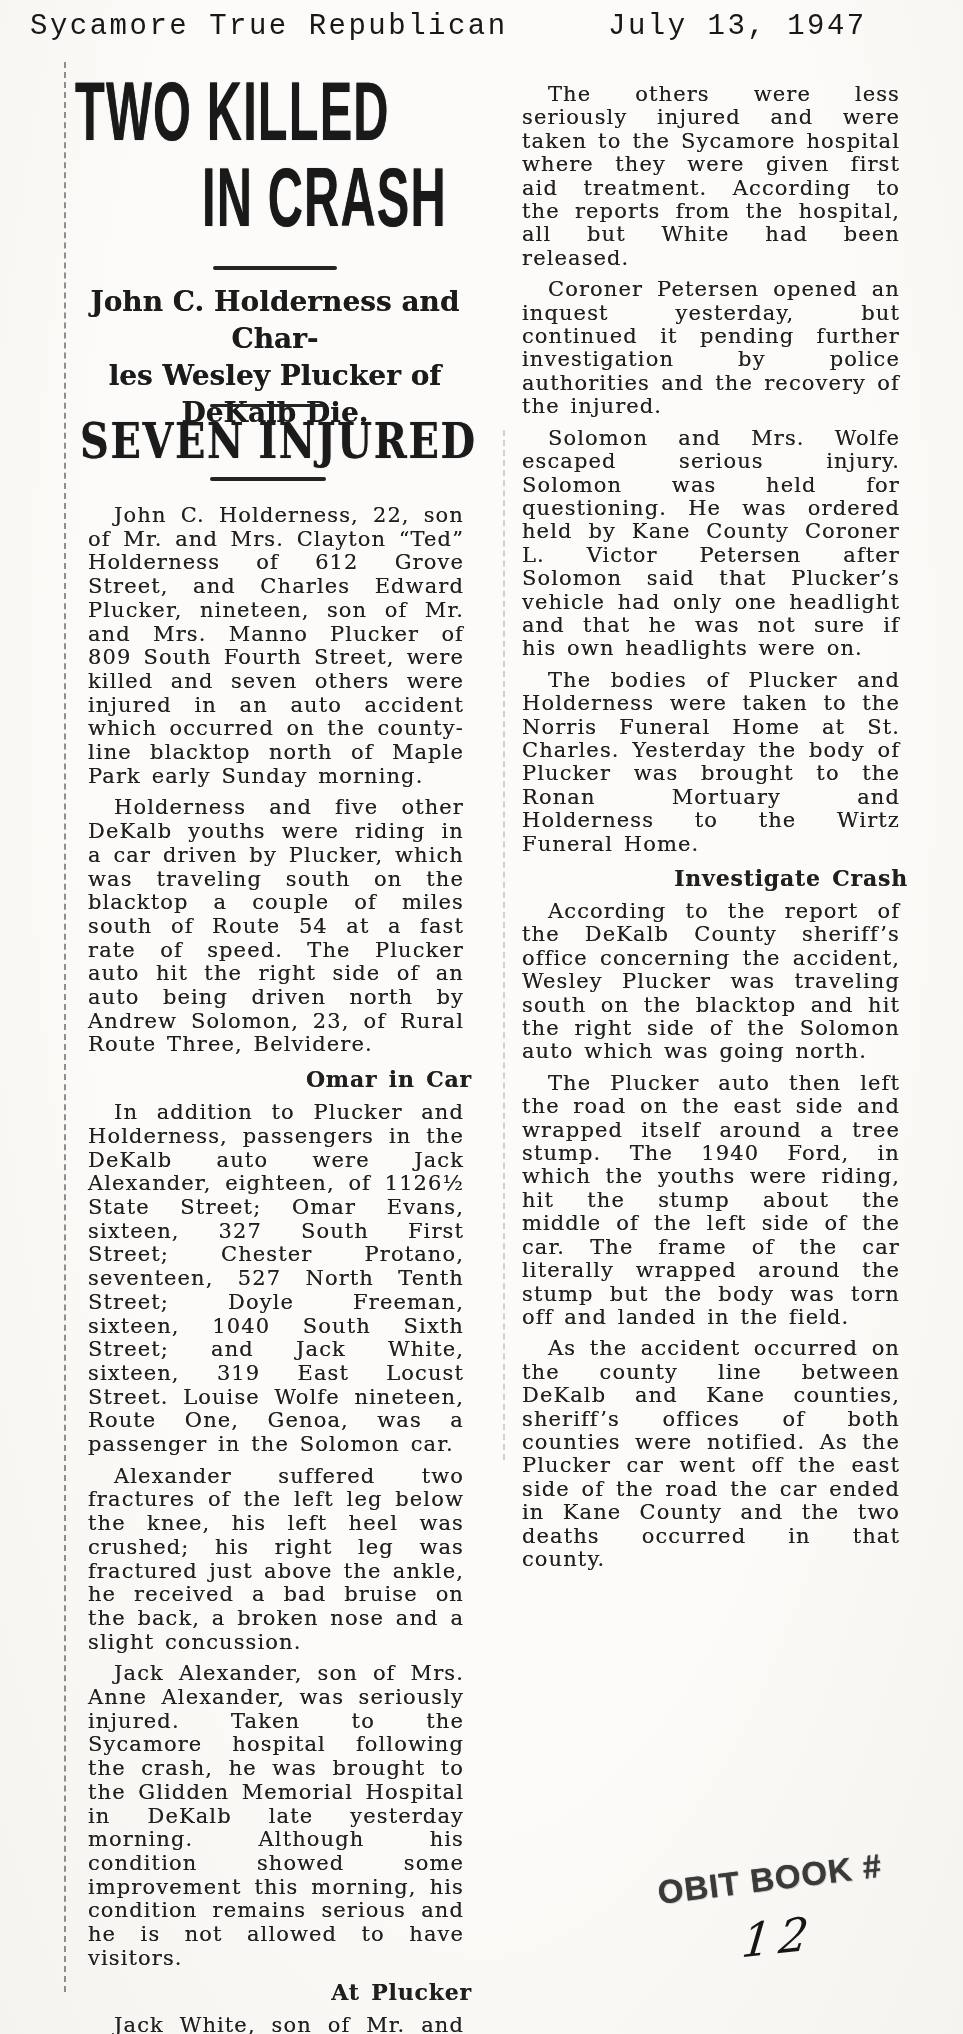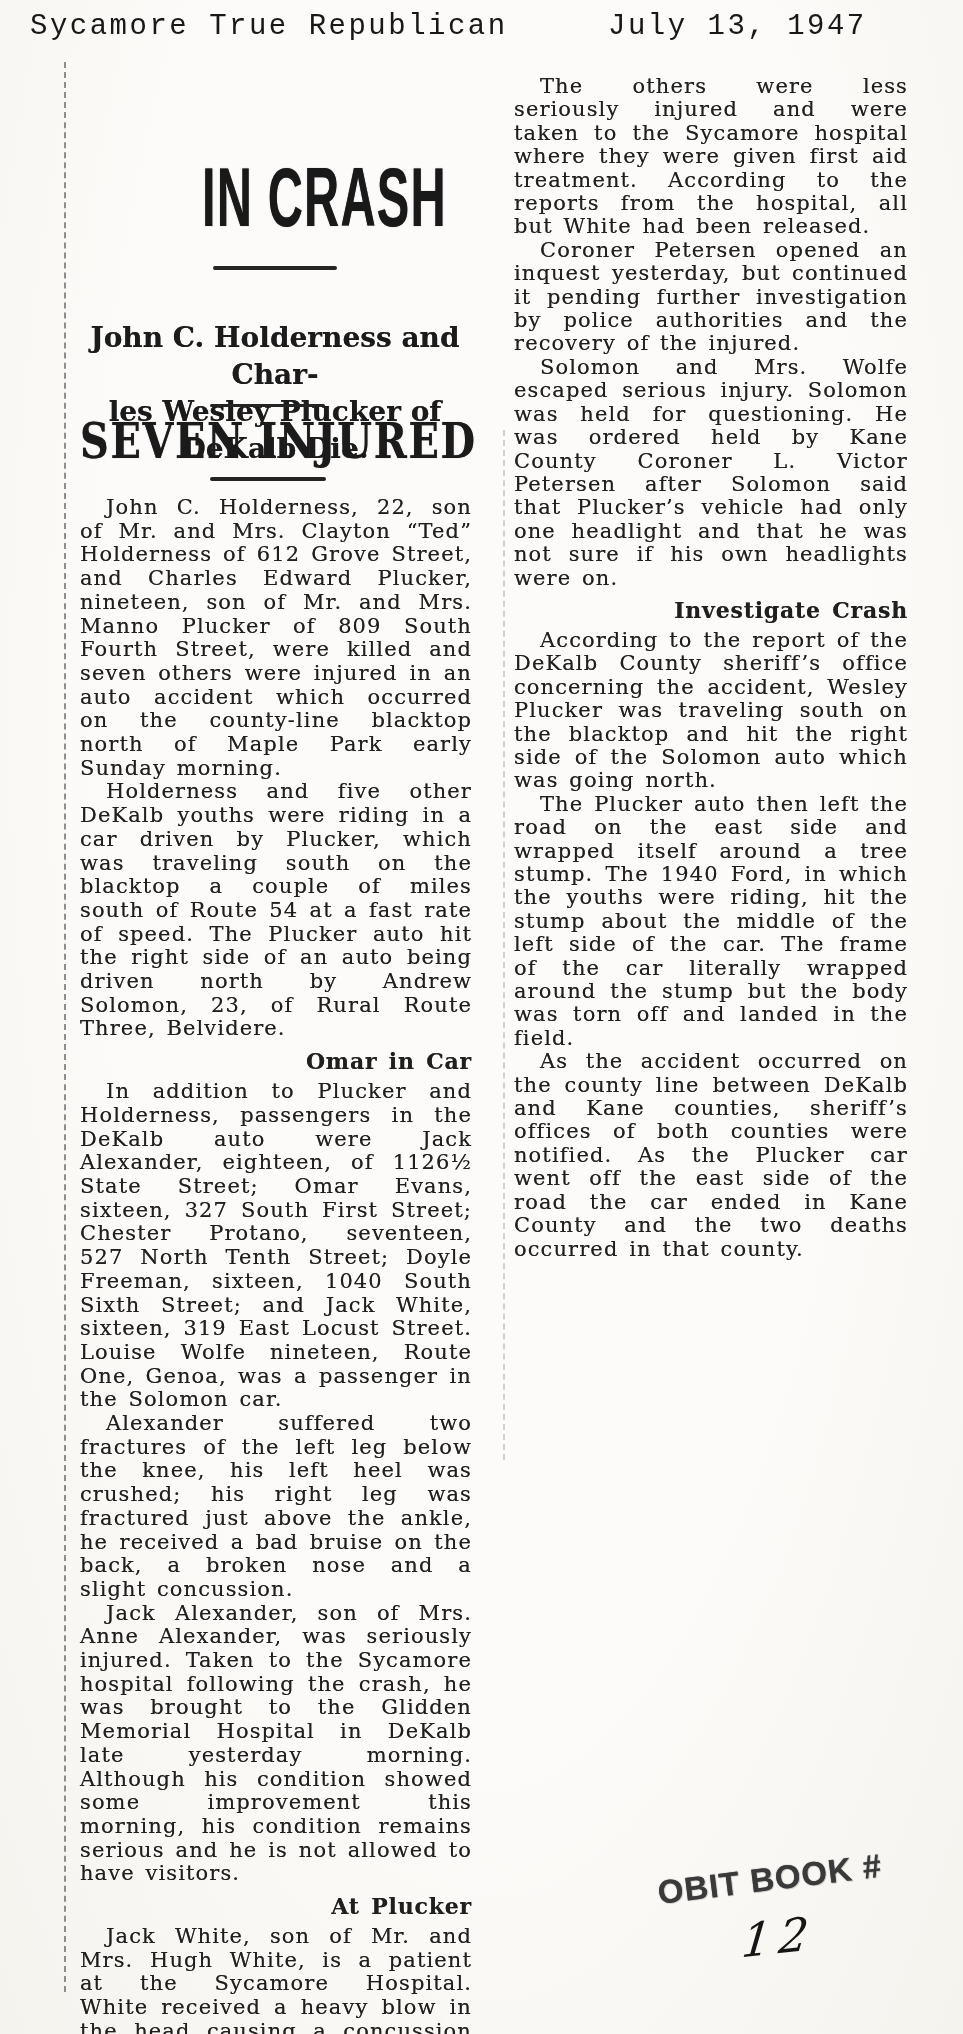--- a/index.html
+++ b/index.html
@@ -47,21 +47,21 @@
 
   .divider{position:absolute;background:#242424;border-radius:2px;}
   .d1{left:213px;top:266px;width:124px;height:4px;}
   .d2{left:210px;top:404px;width:115px;height:3px;}
   .d3{left:210px;top:477px;width:116px;height:4px;}
 
   
   .deck{
     position:absolute;left:78px;top:283px;width:394px;
     text-align:center;font-weight:bold;font-size:28px;line-height:37px;
-    color:#1b1b1b;text-shadow:0 0 .6px rgba(30,30,30,.7);margin-top:36px;
+    color:#1b1b1b;text-shadow:0 0 .6px rgba(30,30,30,.7);
   }
 
   
   .banner{
     position:absolute;left:80px;top:417px;width:478px;
     display:flex;justify-content:space-between;
     transform:scaleX(.83);transform-origin:0 0;
     font-weight:bold;font-size:48px;line-height:48px;letter-spacing:2px;
     color:#1b1b1b;text-shadow:0 0 .8px rgba(25,25,25,.8);
     white-space:nowrap;
@@ -71,21 +71,21 @@
   .col{
     position:absolute;
     font-size:21px;
     text-align:justify;
     color:#1f1f1f;
     letter-spacing:1.1px;word-spacing:3px;
     text-shadow:0 0 .6px rgba(35,35,35,.65);
   }
   .col-left{left:80px;top:496px;width:392px;line-height:23.7px;}
   .col-right{left:514px;top:75px;width:394px;line-height:23.4px;}
-  .para{margin:0;text-indent:26px;}
+  .para{margin:8px;text-indent:26px;}
   .subhead{
     margin:6px 0 5px;text-align:right;font-weight:bold;
     font-size:22px;line-height:28px;text-indent:0;letter-spacing:.8px;
   }
 
   
   .stamp{
     position:absolute;left:658px;top:1874px;
     transform:rotate(-7deg);transform-origin:0 50%;
     font-family:"Liberation Sans", sans-serif;font-weight:bold;
@@ -104,20 +104,23 @@
 <body>
 
 <div class="page">
 
   <div class="masthead masthead-news">Sycamore True Republican</div>
   <div class="masthead masthead-date">July 13, 1947</div>
 
   <div class="rule-left"></div>
   <div class="rule-mid"></div>
 
+  <div class="hl hl1">
+    <span>TWO KILLED</span>
+  </div>
   <div class="hl hl2">
     <span>IN CRASH</span>
   </div>
 
   <div class="divider d1"></div>
 
   <div class="deck">
     <div>John C. Holderness and Char-</div>
     <div>les Wesley Plucker of</div>
     <div>DeKalb Die.</div>
@@ -140,20 +143,21 @@
     <p class="para">Alexander suffered two fractures of the left leg below the knee, his left heel was crushed; his right leg was fractured just above the ankle, he received a bad bruise on the back, a broken nose and a slight concussion.</p>
     <p class="para">Jack Alexander, son of Mrs. Anne Alexander, was seriously injured. Taken to the Sycamore hospital following the crash, he was brought to the Glidden Memorial Hospital in DeKalb late yesterday morning. Although his condition showed some improvement this morning, his condition remains serious and he is not allowed to have visitors.</p>
     <h3 class="subhead">At Plucker</h3>
     <p class="para">Jack White, son of Mr. and Mrs. Hugh White, is a patient at the Sycamore Hospital. White received a heavy blow in the head causing a concussion and also suffered a back injury. The extent of this injuries cannot be determined until such time that he can be moved and X-rays can be taken.</p>
   </div>
 
   <div class="col col-right">
     <p class="para">The others were less seriously injured and were taken to the Sycamore hospital where they were given first aid treatment. According to the reports from the hospital, all but White had been released.</p>
     <p class="para">Coroner Petersen opened an inquest yesterday, but continued it pending further investigation by police authorities and the recovery of the injured.</p>
     <p class="para">Solomon and Mrs. Wolfe escaped serious injury. Solomon was held for questioning. He was ordered held by Kane County Coroner L. Victor Petersen after Solomon said that Plucker’s vehicle had only one headlight and that he was not sure if his own headlights were on.</p>
+    <p class="para">The bodies of Plucker and Holderness were taken to the Norris Funeral Home at St. Charles. Yesterday the body of Plucker was brought to the Ronan Mortuary and Holderness to the Wirtz Funeral Home.</p>
     <h3 class="subhead">Investigate Crash</h3>
     <p class="para">According to the report of the DeKalb County sheriff’s office concerning the accident, Wesley Plucker was traveling south on the blacktop and hit the right side of the Solomon auto which was going north.</p>
     <p class="para">The Plucker auto then left the road on the east side and wrapped itself around a tree stump. The 1940 Ford, in which the youths were riding, hit the stump about the middle of the left side of the car. The frame of the car literally wrapped around the stump but the body was torn off and landed in the field.</p>
     <p class="para">As the accident occurred on the county line between DeKalb and Kane counties, sheriff’s offices of both counties were notified. As the Plucker car went off the east side of the road the car ended in Kane County and the two deaths occurred in that county.</p>
   </div>
 
   <div class="stamp">OBIT BOOK #</div>
   <div class="stamp-number">12</div>
 
 </div>

